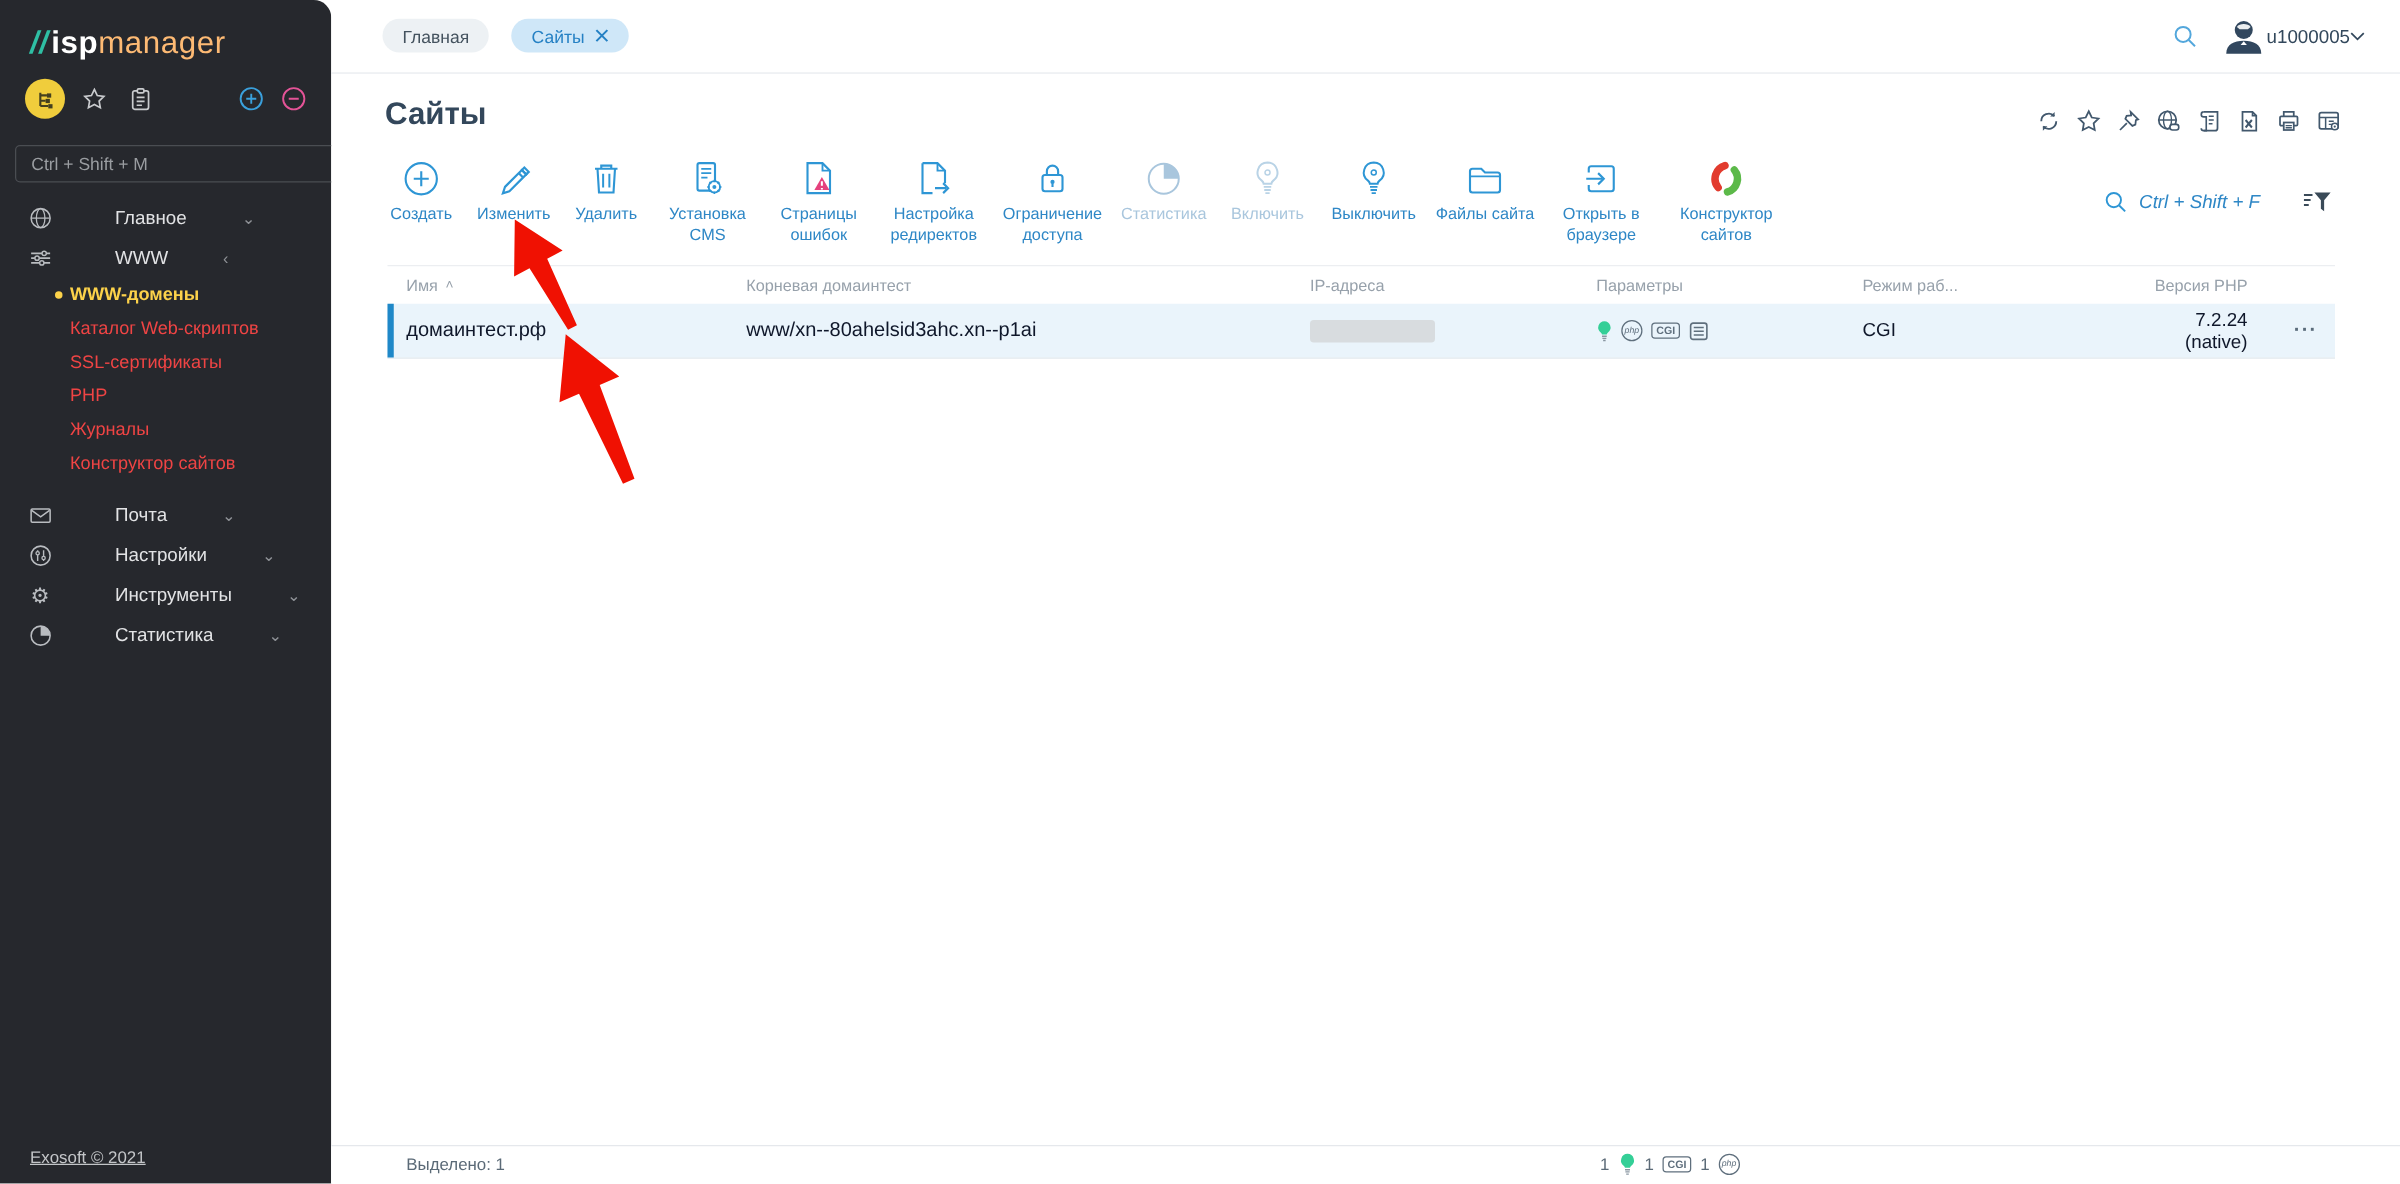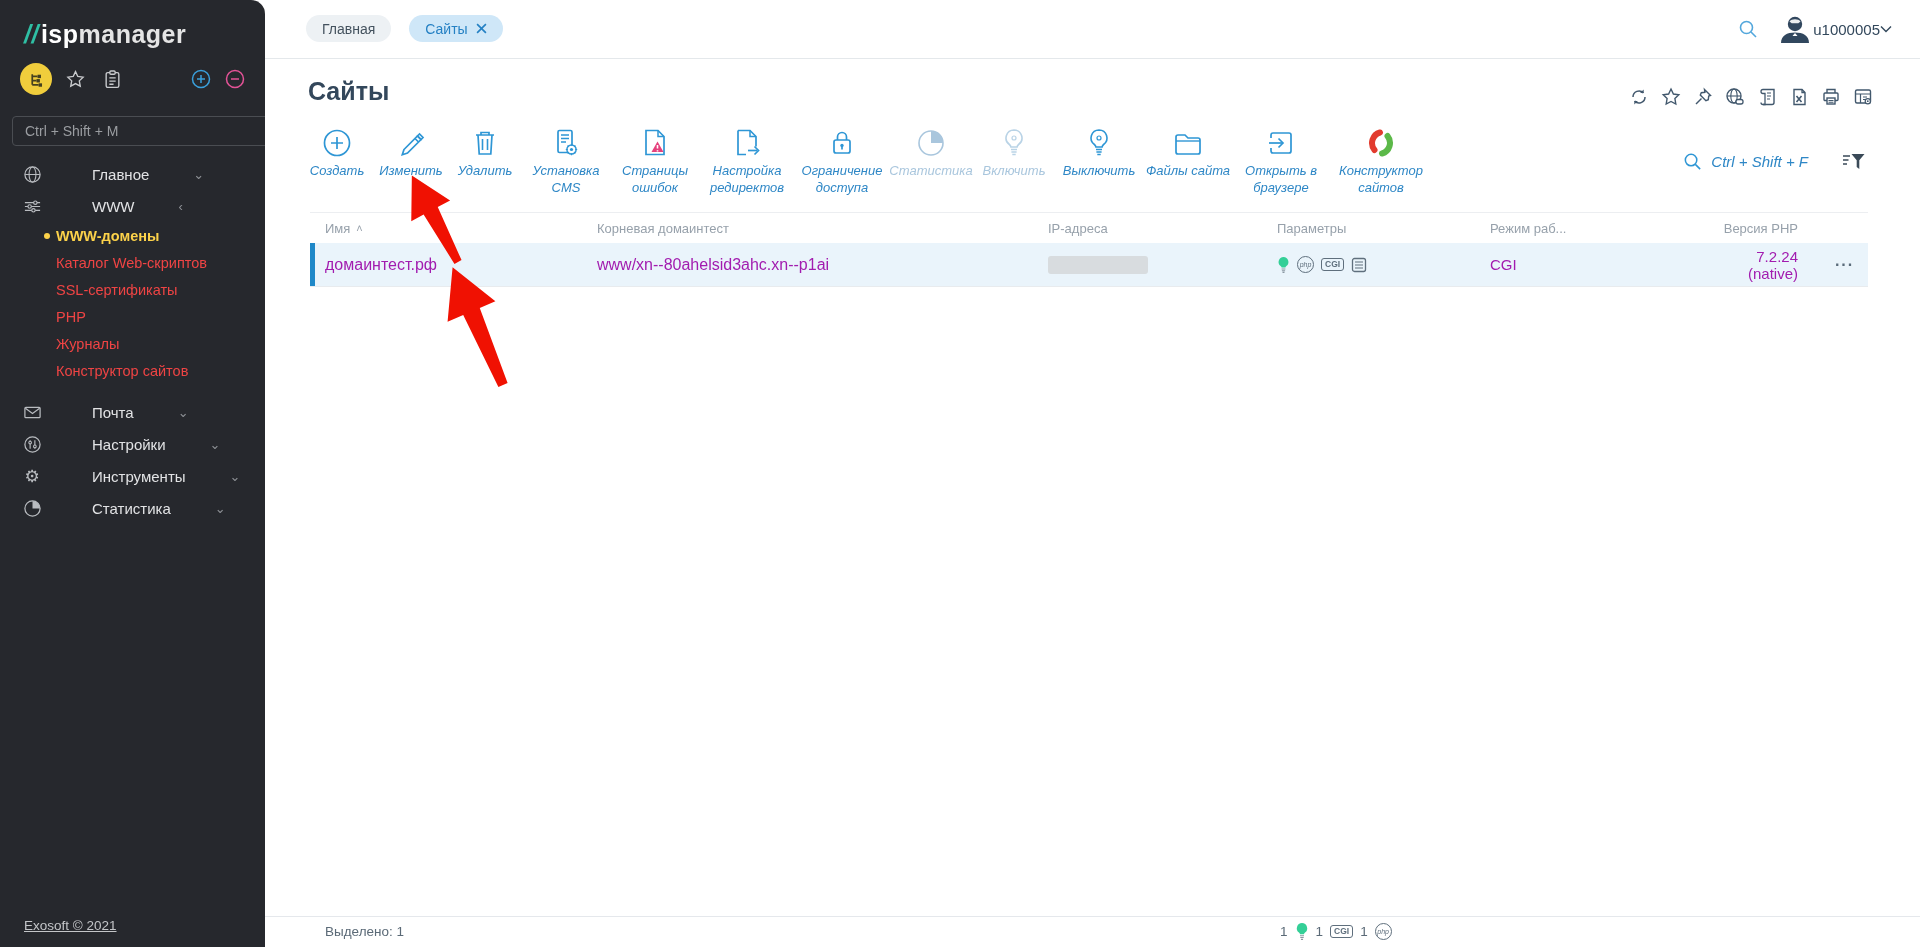--- a/index.html
+++ b/index.html
@@ -3,21 +3,21 @@
 <meta charset="utf-8">
 <style>
   html,body{margin:0;padding:0;background:#ffffff;}
   .app{position:relative;width:1920px;height:947px;font-family:"Liberation Sans",sans-serif;overflow:hidden;background:#fff;}
   svg{display:block}
   
   .sidebar{position:absolute;left:0;top:0;bottom:0;width:265px;background:#26282d;border-top-right-radius:14px;color:#d7d9db;}
   .logo{position:absolute;left:24px;top:20px;font-size:25px;letter-spacing:.5px;white-space:nowrap;}
   .logo .sl{color:#2fbfa4;font-weight:bold;font-style:italic;margin-right:2px;}
   .logo .b{color:#ffffff;font-weight:bold;}
-  .logo .l{color:#e5e5e5;font-weight:bold;}
+  .logo .l{color:#fdba74;}
   .quickrow{position:absolute;left:20px;top:62px;width:225px;height:34px;display:flex;align-items:center;}
   .qicon{margin-right:18px;cursor:pointer;}
   .ycircle{width:32px;height:32px;border-radius:50%;background:#f0cd3c;display:flex;align-items:center;justify-content:center;margin-right:14px;}
   .spacer{flex:1}
   .sb-search{position:absolute;left:12px;top:116px;width:240px;height:28px;background:transparent;border:1px solid#4a4d52;border-radius:4px;color:#9a9da1;font-size:14px;padding:0 12px;outline:none;font-family:"Liberation Sans",sans-serif;}
   .sb-search::placeholder{color:#9a9da1;}
   .menu{position:absolute;left:0;top:158px;width:100%;}
   .s-item{height:32px;display:flex;align-items:center;padding-left:22px;font-size:15px;color:#e2e3e5;cursor:pointer;gap:36px;}
   .s-item .mico{width:20px;height:20px;margin-right:14px;display:flex;align-items:center;justify-content:center;color:#b9bcc0;}
   .chev{color:#8e9196;font-size:13px;margin-left:8px;}
@@ -37,36 +37,36 @@
   .usr{font-size:15px;color:#33485c;}
   
   .content{position:absolute;left:265px;top:59px;right:0;bottom:0;background:#fff;}
   .page-title{position:absolute;left:43px;top:18px;font-size:25px;font-weight:bold;color:#33475b;}
   .hstrip{position:absolute;right:46px;top:27px;display:flex;gap:10px;}
   .hstrip .hic{width:22px;height:22px;display:flex;align-items:center;justify-content:center;cursor:pointer;}
   
   .toolbar{position:absolute;left:36px;top:66px;display:flex;align-items:flex-start;}
   .tb{display:flex;flex-direction:column;align-items:center;cursor:pointer;}
   .tb .tb-ic{height:36px;display:flex;align-items:center;justify-content:center;}
-  .tb .tb-lb{font-size:13px;color:#2e87c6;text-align:center;line-height:1.3;margin-top:2px;font-style:italic;}
+  .tb .tb-lb{font-size:13px;color:#2e87c6;text-align:center;line-height:1.3;margin-top:2px;}
   .tb.dis{cursor:default;}
   .tb.dis .tb-lb{color:#a9c6dd;}
   .tsearch{position:absolute;right:112px;top:92px;display:flex;align-items:center;gap:8px;cursor:pointer;font-style:italic;}
   .tsearch .txt{font-size:15px;color:#2e87c6;}
   .ffilter{position:absolute;right:55px;top:94px;cursor:pointer;}
   
   .tbl{position:absolute;left:45px;right:52px;top:153px;}
   .trow{display:grid;grid-template-columns:272px 451px 229px 213px 238px 85px 1fr;align-items:center;}
   .thead{height:30px;border-top:1px solid #eceef1;color:#97a1ab;font-size:13px;}
   .thead .hc{display:flex;align-items:center;gap:6px;cursor:pointer;padding-left:15px;}
   .thead .hc.r{justify-content:flex-end;padding-left:0;}
   .sortg{color:#97a1ab;font-size:11px;}
   .tdata{height:43px;background:#eaf4fb;border-bottom:1px solid #e8ebee;position:relative;cursor:pointer;}
   .tdata:before{content:"";position:absolute;left:0;top:0;bottom:0;width:5px;background:#1f88c8;}
-  .tdata .c{padding-left:15px;font-size:16px;color:#a21caf;}
+  .tdata .c{padding-left:15px;font-size:16px;color:#0f172a;}
   .tdata .c.sm{font-size:15px;}
   .tdata .c.r{text-align:right;padding-left:0;}
   .ipblur{width:100px;height:18px;border-radius:3px;background:#d8dcdf;}
   .params{display:flex;align-items:center;gap:7px;padding-left:15px;}
   .badge-cgi{border:1.4px solid #5f6f7d;color:#5f6f7d;border-radius:3px;font-size:8.5px;font-weight:bold;padding:1px 3px;line-height:1.1;}
   .badge-php{border:1.4px solid #5f6f7d;color:#5f6f7d;border-radius:50%;width:15px;height:15px;font-size:7px;font-style:italic;display:flex;align-items:center;justify-content:center;}
   .rowmenu{text-align:right;padding-right:14px;color:#5a6b7a;font-size:16px;font-weight:bold;letter-spacing:1px;cursor:pointer;}
   
   .statusbar{position:absolute;left:0;right:0;bottom:0;height:30px;background:#fff;border-top:1px solid #e5e8ec;}
   .sel{position:absolute;left:60px;top:7px;font-size:13.5px;color:#5b6a77;}

